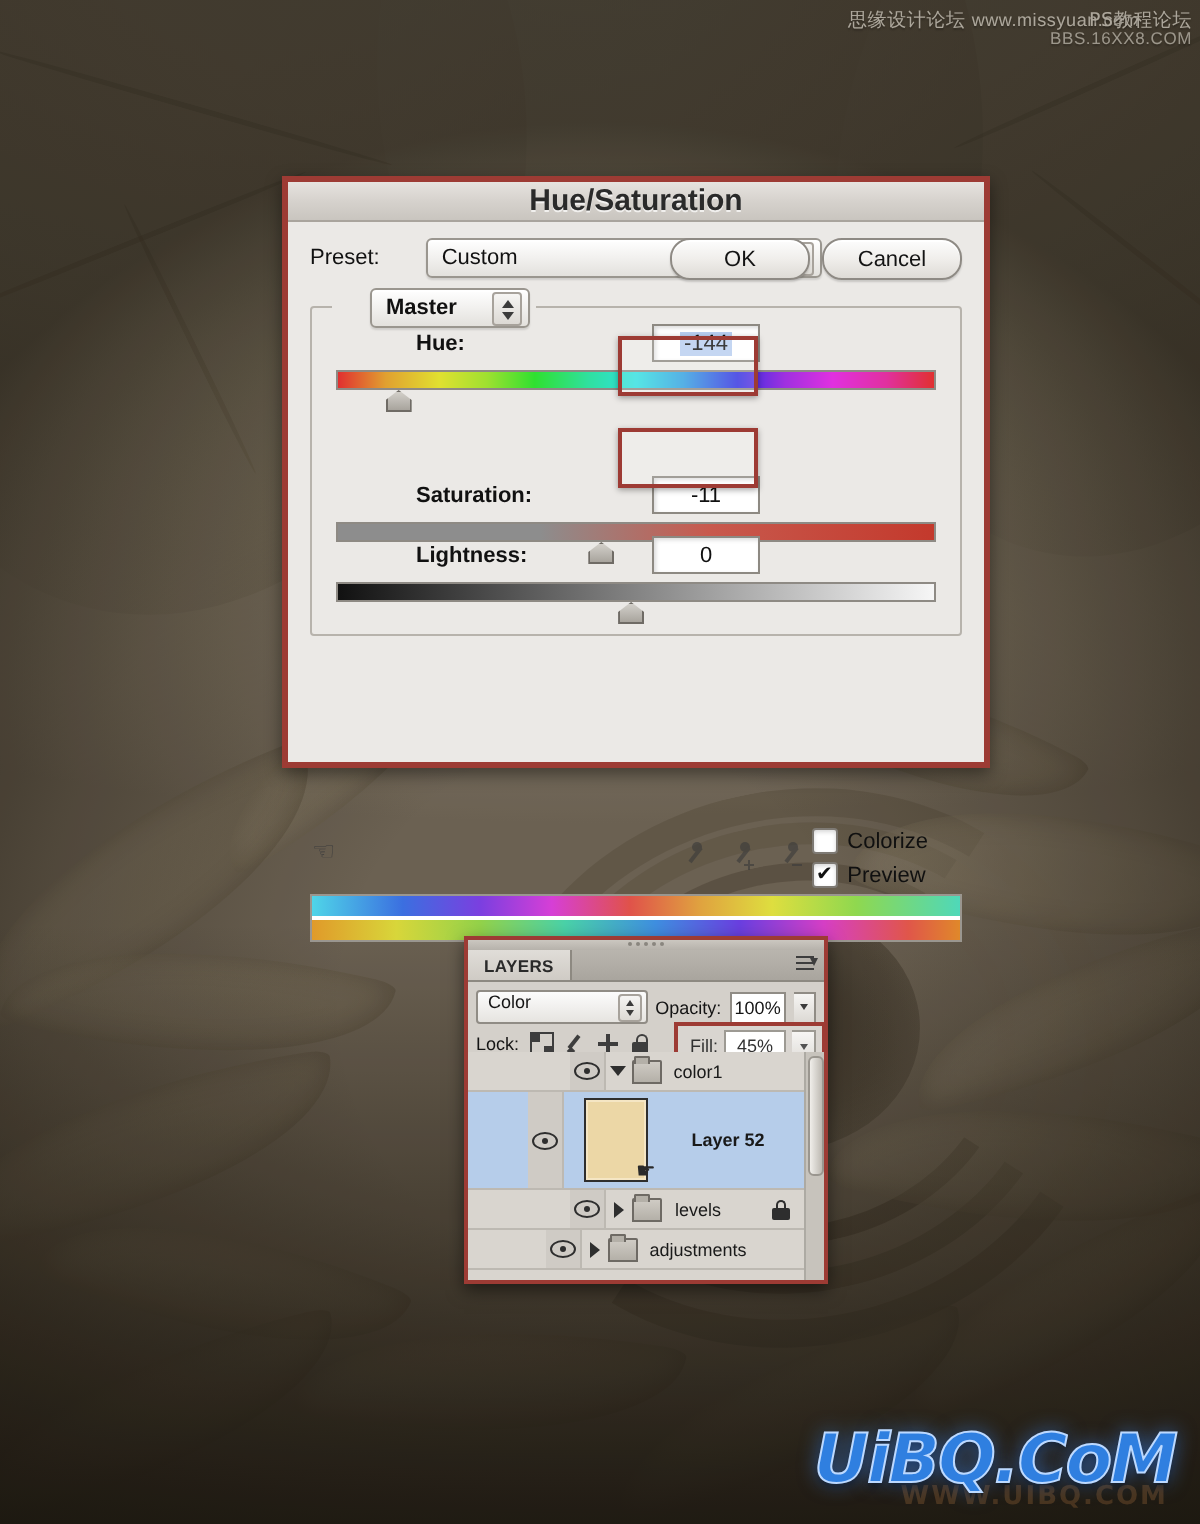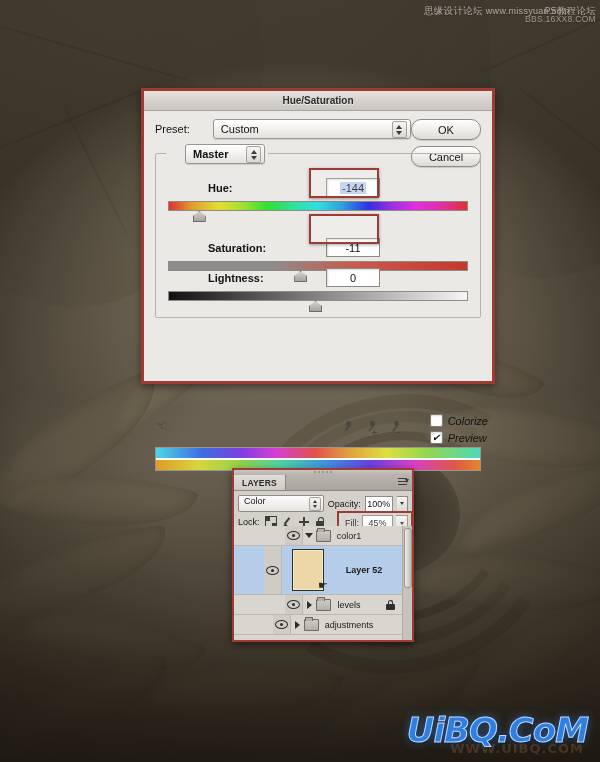--- a/index.html
+++ b/index.html
@@ -108,21 +108,21 @@
     border:3px solid #9d3b34;
     background:#ebe9e6;
     box-shadow:0 3px 8px rgba(0,0,0,.45);
     font-size:11px;color:#101010;
   }
   .titlebar{
     height:19px;
     background:linear-gradient(to bottom,#e6e3df 0%,#d6d2cd 50%,#c9c5bf 100%);
     border-bottom:1px solid #a9a49d;
     display:flex;align-items:center;justify-content:center;
-    font-size:10px;font-weight:bold;color:#2a2a2a;
+    font-size:15px;font-weight:bold;color:#2a2a2a;
     text-shadow:0 1px 0 rgba(255,255,255,.7);
   }
   .dlgbody{position:relative;padding:8px 11px 0 11px;}
 
   .row-preset{display:flex;align-items:center;gap:7px;}
   .lbl{font-size:11px;color:#111;}
   .combo{
     flex:0 0 auto;width:196px;height:18px;border:1px solid #9a968f;border-radius:3px;
     background:linear-gradient(to bottom,#ffffff 0%,#f2f1ef 48%,#e3e1dd 100%);
     display:flex;align-items:center;position:relative;
@@ -142,40 +142,40 @@
   .stepper .dn{border-top:4px solid #3b3b3b;}
   .presetmenu{width:13px;height:13px;position:relative;}
   .presetmenu span{position:absolute;left:0;height:1.5px;background:#4a4a4a;}
   .presetmenu span:nth-child(1){top:1px;width:10px;}
   .presetmenu span:nth-child(2){top:4px;width:8px;}
   .presetmenu span:nth-child(3){top:7px;width:10px;}
   .presetmenu span:nth-child(4){top:10px;width:6px;}
   .presetmenu em{position:absolute;right:0;bottom:0;width:0;height:0;
     border-left:3px solid transparent;border-right:3px solid transparent;border-top:4px solid #4a4a4a;}
 
-  .btns{position:absolute;right:11px;top:8px;display:flex;flex-direction:column;gap:6px;}
+  .btns{position:absolute;right:11px;top:8px;display:flex;flex-direction:row;gap:6px;}
   .pbtn{
     width:68px;height:19px;border-radius:10px;border:1px solid #8e8a84;
     background:linear-gradient(to bottom,#fdfdfd 0%,#f0eeeb 50%,#dedbd6 100%);
     font-size:11px;color:#141414;display:flex;align-items:center;justify-content:center;
     box-shadow:inset 0 1px 0 #fff, 0 1px 1px rgba(0,0,0,.15);
   }
 
   .fieldset{
     position:relative;margin-top:14px;border:1px solid #b7b3ac;border-radius:2px;
     height:163px;
   }
   .legend{
     position:absolute;left:10px;top:-10px;background:#ebe9e6;padding:0 3px;
   }
   .legend .combo{width:78px;}
   .legend .combo .cval{font-weight:bold;font-size:11px;}
 
   .slidergroup{position:absolute;left:12px;right:12px;}
-  .sg1{top:24px;} .sg2{top:68px;margin-top:16px;} .sg3{top:114px;}
+  .sg1{top:8px;} .sg2{top:68px;margin-top:16px;} .sg3{top:114px;}
   .sliderow{display:flex;align-items:center;}
   .slabel{width:118px;padding-left:40px;font-size:11px;font-weight:bold;color:#111;}
   .numbox{
     width:52px;height:17px;border:1px solid #8d8982;background:#fff;
     font-size:11px;display:flex;align-items:center;justify-content:center;
     box-shadow:inset 1px 1px 2px rgba(0,0,0,.15);
   }
   .numbox.sel{background:#fff;}
   .numbox.sel span{background:#b7cdf0;padding:0 2px;}
   .redbox{
@@ -196,21 +196,21 @@
     position:absolute;left:12px;top:307px;width:16px;height:16px;font-size:13px;color:#3d3d3d;
   }
   .droppers{position:absolute;right:92px;top:310px;display:flex;gap:11px;}
   .dropper{width:13px;height:14px;position:relative;opacity:.62;}
   .dropper .stem{position:absolute;left:5px;top:1px;width:2px;height:9px;background:#3b3b3b;transform:rotate(38deg);transform-origin:bottom;}
   .dropper .bulb{position:absolute;left:7px;top:0px;width:5px;height:5px;border-radius:50%;background:#3b3b3b;}
   .dropper.plus:after,.dropper.minus:after{
     content:"";position:absolute;right:-1px;bottom:2px;width:5px;height:1.5px;background:#3b3b3b;}
   .dropper.plus:before{content:"";position:absolute;right:1px;bottom:0px;width:1.5px;height:5px;background:#3b3b3b;}
 
-  .checks{position:absolute;right:4px;top:303px;font-size:11px;font-style:italic;}
+  .checks{position:absolute;right:28px;top:303px;font-size:11px;}
   .chkrow{display:flex;align-items:center;gap:5px;margin-bottom:4px;}
   .chk{
     width:11px;height:11px;border:1px solid #7e7a74;background:#fff;border-radius:2px;
     display:flex;align-items:center;justify-content:center;font-size:10px;color:#111;line-height:1;
     box-shadow:inset 0 1px 2px rgba(0,0,0,.16);
   }
   .rainbowbars{
     position:absolute;left:11px;right:11px;top:336px;height:22px;
     border:1px solid #9a968f;
   }

